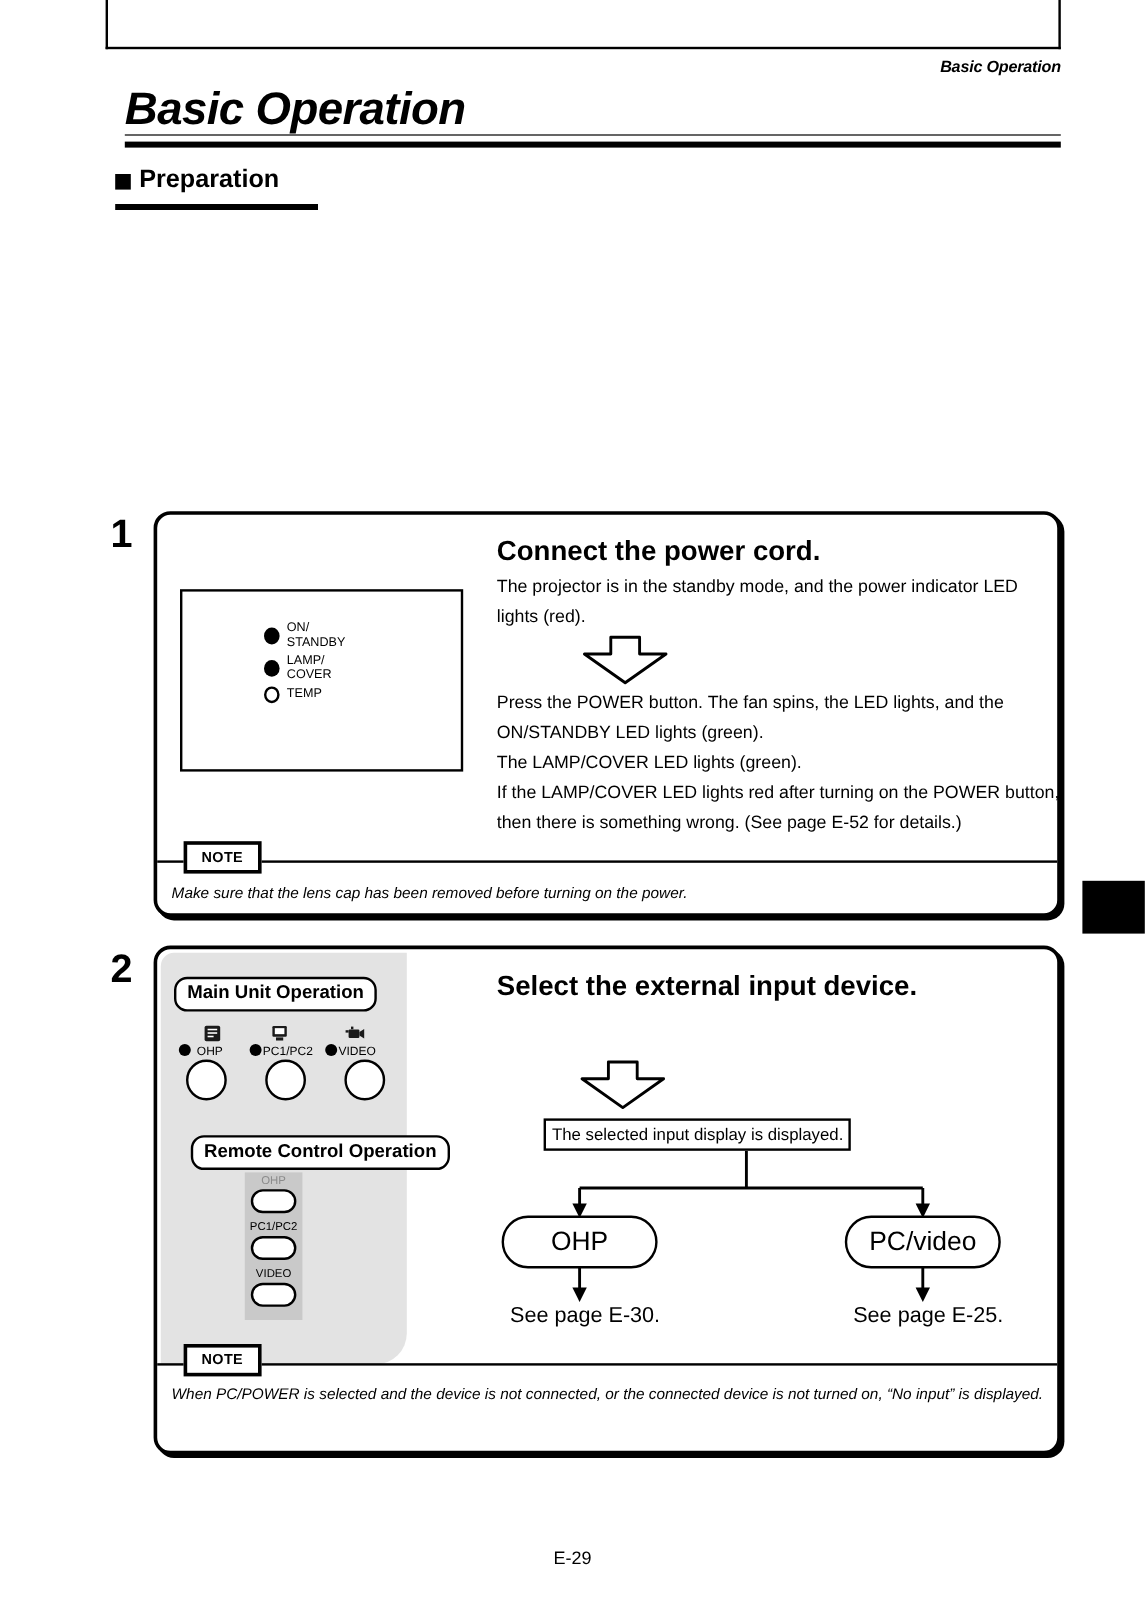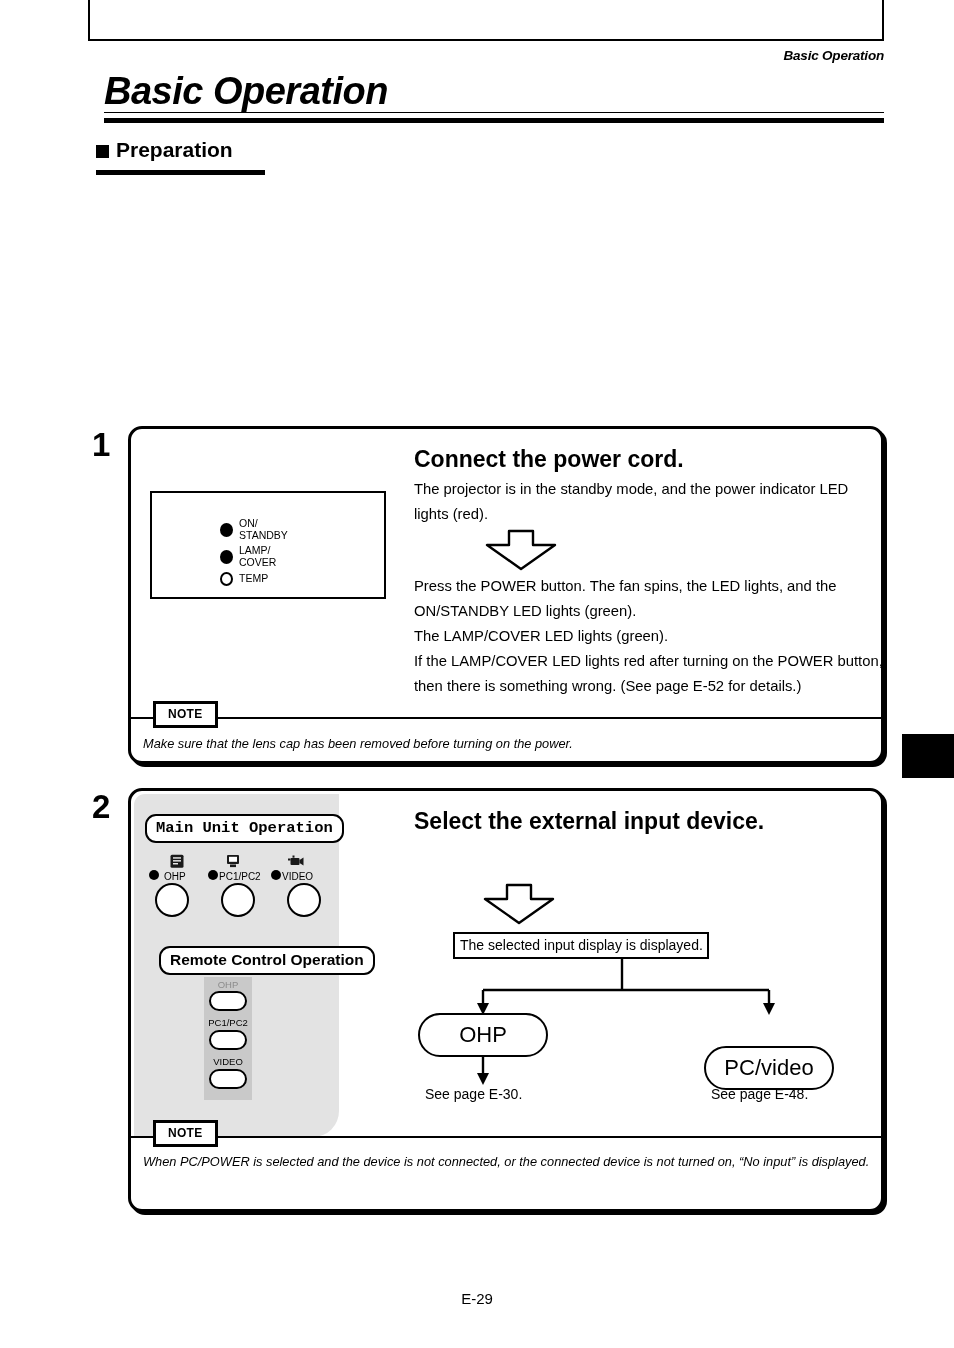--- a/index.html
+++ b/index.html
@@ -102,21 +102,21 @@
   #step1-box { left: 128px; top: 426px; width: 756px; height: 338px; }
 
   
   #step2-num { left: 92px; top: 788px; }
   #step2-box { left: 128px; top: 788px; width: 756px; height: 424px; }
 
   
   .led-panel {
     position: absolute;
     left: 19px; top: 62px;
-    width: 236px; height: 108px;
+    width: 236px; height: 152px;
     border: 2px solid #000;
     background: #fff;
     text-decoration: underline;
   }
   .led-list {
     position: absolute;
     left: 68px; top: 25px;
   }
   .led-row {
     display: flex; align-items: center;
@@ -241,21 +241,21 @@
   .fc-oval {
     position: absolute;
     border: 2.5px solid #000;
     border-radius: 26px;
     background: #fff;
     font-size: 22px;
     display: flex; align-items: center; justify-content: center;
   }
   .fc-cap {
     position: absolute;
-    font-size: 14px;
+    font-size: 18px;
     white-space: nowrap;
   }
 
   
   .thumb-tab {
     position: absolute;
     left: 902px; top: 734px;
     width: 52px; height: 44px;
     background: #000;
   }
@@ -425,21 +425,21 @@
   <div class="note-rule" style="left:0px; top:288px; width:750px;"></div>
   <div class="note-tag" style="left:22px; top:272px;">NOTE</div>
   <div class="note-text" style="left:12px; top:306px; width:720px;">Make sure that the lens cap has been removed before turning on the power.</div>
 </div>
 
 <div class="step-num" id="step2-num">2</div>
 <div class="step-box" id="step2-box">
 
   <div class="gray-panel"></div>
 
-  <div class="pill-label" style="left:14px; top:23px;font-family:Liberation Mono, monospace;">Main Unit Operation</div>
+  <div class="pill-label" style="left:14px; top:23px;">Main Unit Operation</div>
 
   <div class="mu-buttons">
 
     <div class="mu-item">
       <span class="mu-dot" style="left:0px; top:13px;"></span>
       <span style="position:absolute; left:20px; top:-3px;">
         <svg width="16" height="15" viewBox="0 0 16 15">
           <rect x="1.5" y="0.8" width="13" height="13" rx="1.5" fill="#1a1a1a"></rect>
           <rect x="4" y="3.3" width="8" height="1.3" fill="#fff"></rect>
           <rect x="4" y="6.2" width="8" height="1.3" fill="#fff"></rect>
@@ -515,26 +515,26 @@
     </g>
     <polygon points="52,56 46,44 58,44" fill="#000"></polygon>
     <polygon points="338,56 332,44 344,44" fill="#000"></polygon>
     <polygon points="52,126 46,114 58,114" fill="#000"></polygon>
     <polygon points="338,126 332,114 344,114" fill="#000"></polygon>
   </svg>
 
   <div class="fc-oval" style="left:287px; top:222px; width:130px; height:44px;">
     <span>OHP</span>
   </div>
-  <div class="fc-oval" style="left:573px; top:222px; width:130px; height:44px;margin-top:33px;">
+  <div class="fc-oval" style="left:573px; top:222px; width:130px; height:44px;">
     <span>PC/video</span>
   </div>
 
   <div class="fc-cap" style="left:294px; top:295px;">See page E-30.</div>
-  <div class="fc-cap" style="left:580px; top:295px;">See page E-48.</div>
+  <div class="fc-cap" style="left:580px; top:295px;">See page E-25.</div>
 
   <div class="note-rule" style="left:0px; top:345px; width:750px;"></div>
   <div class="note-tag" style="left:22px; top:329px;">NOTE</div>
   <div class="note-text" style="left:12px; top:362px; width:728px;">When PC/POWER is selected and the device is not connected, or the connected device is not turned on, “No input” is displayed.</div>
 </div>
 
 <div class="thumb-tab"></div>
 
 <div class="footer">E-29</div>
 

